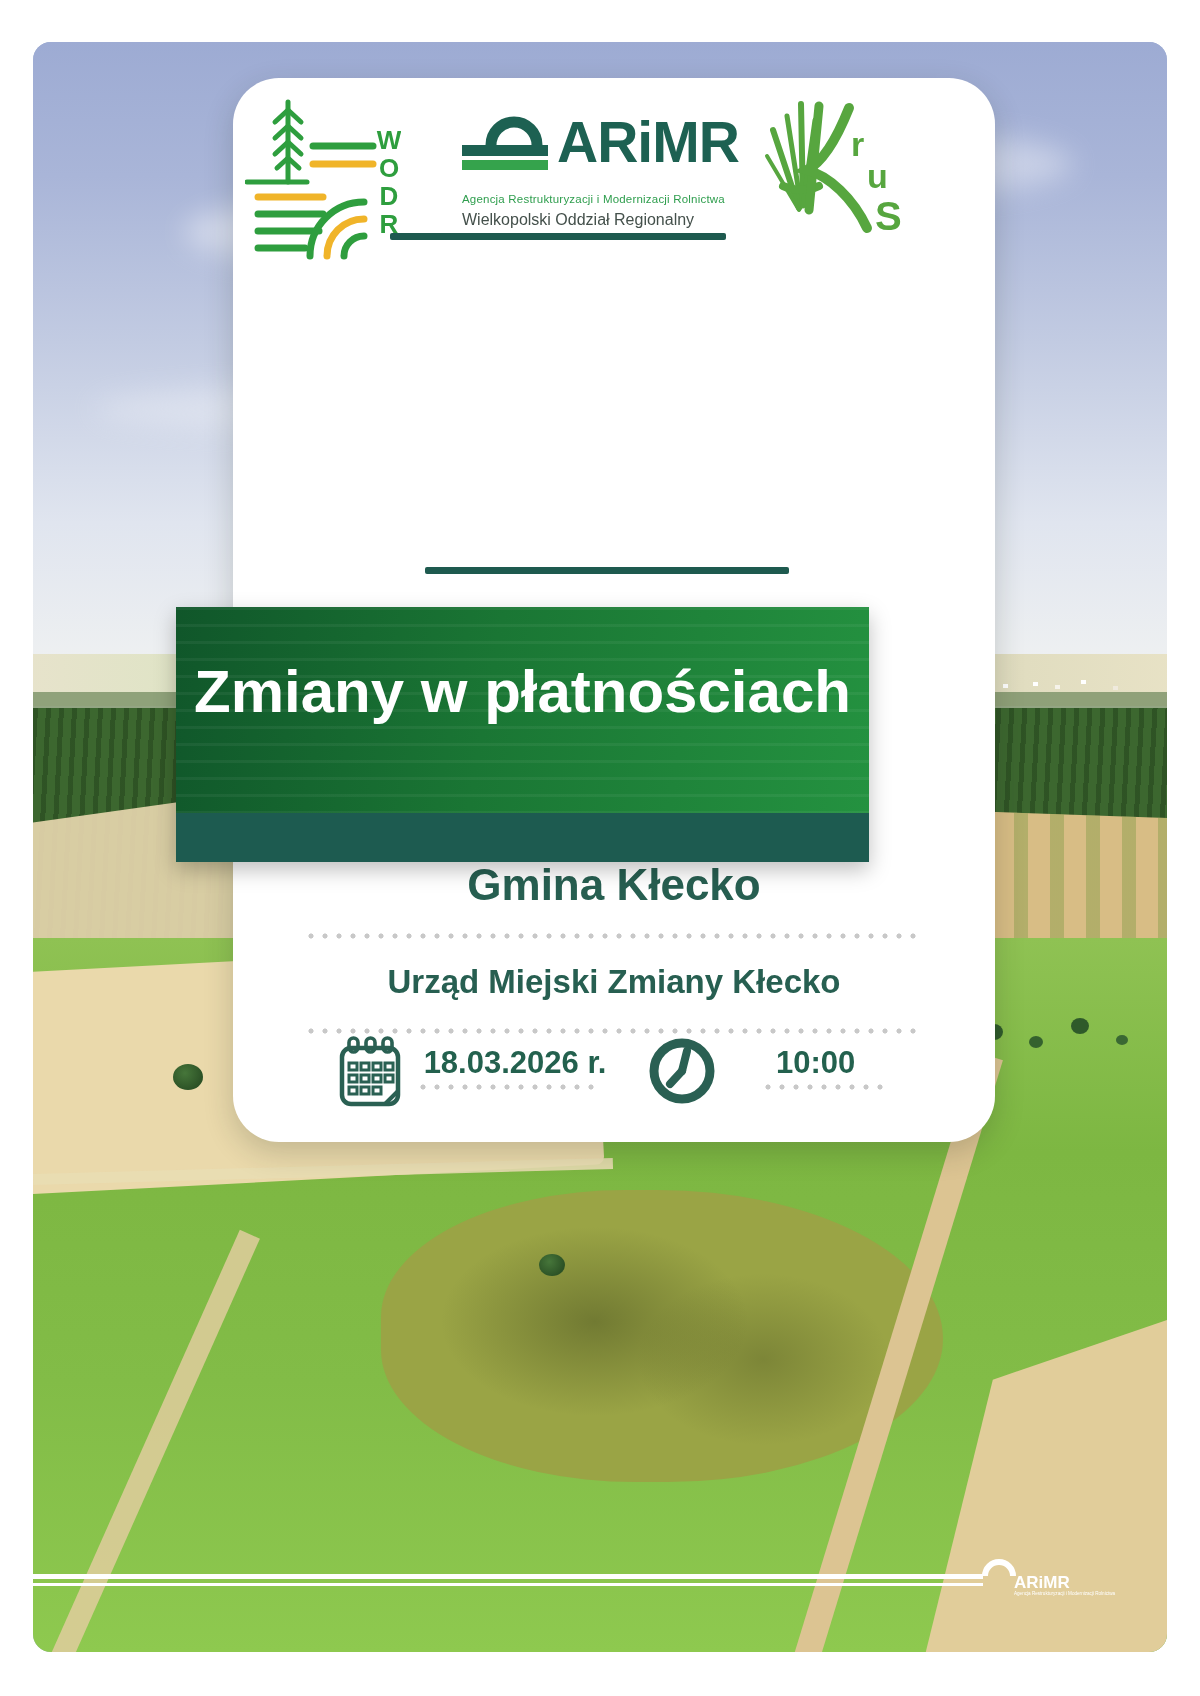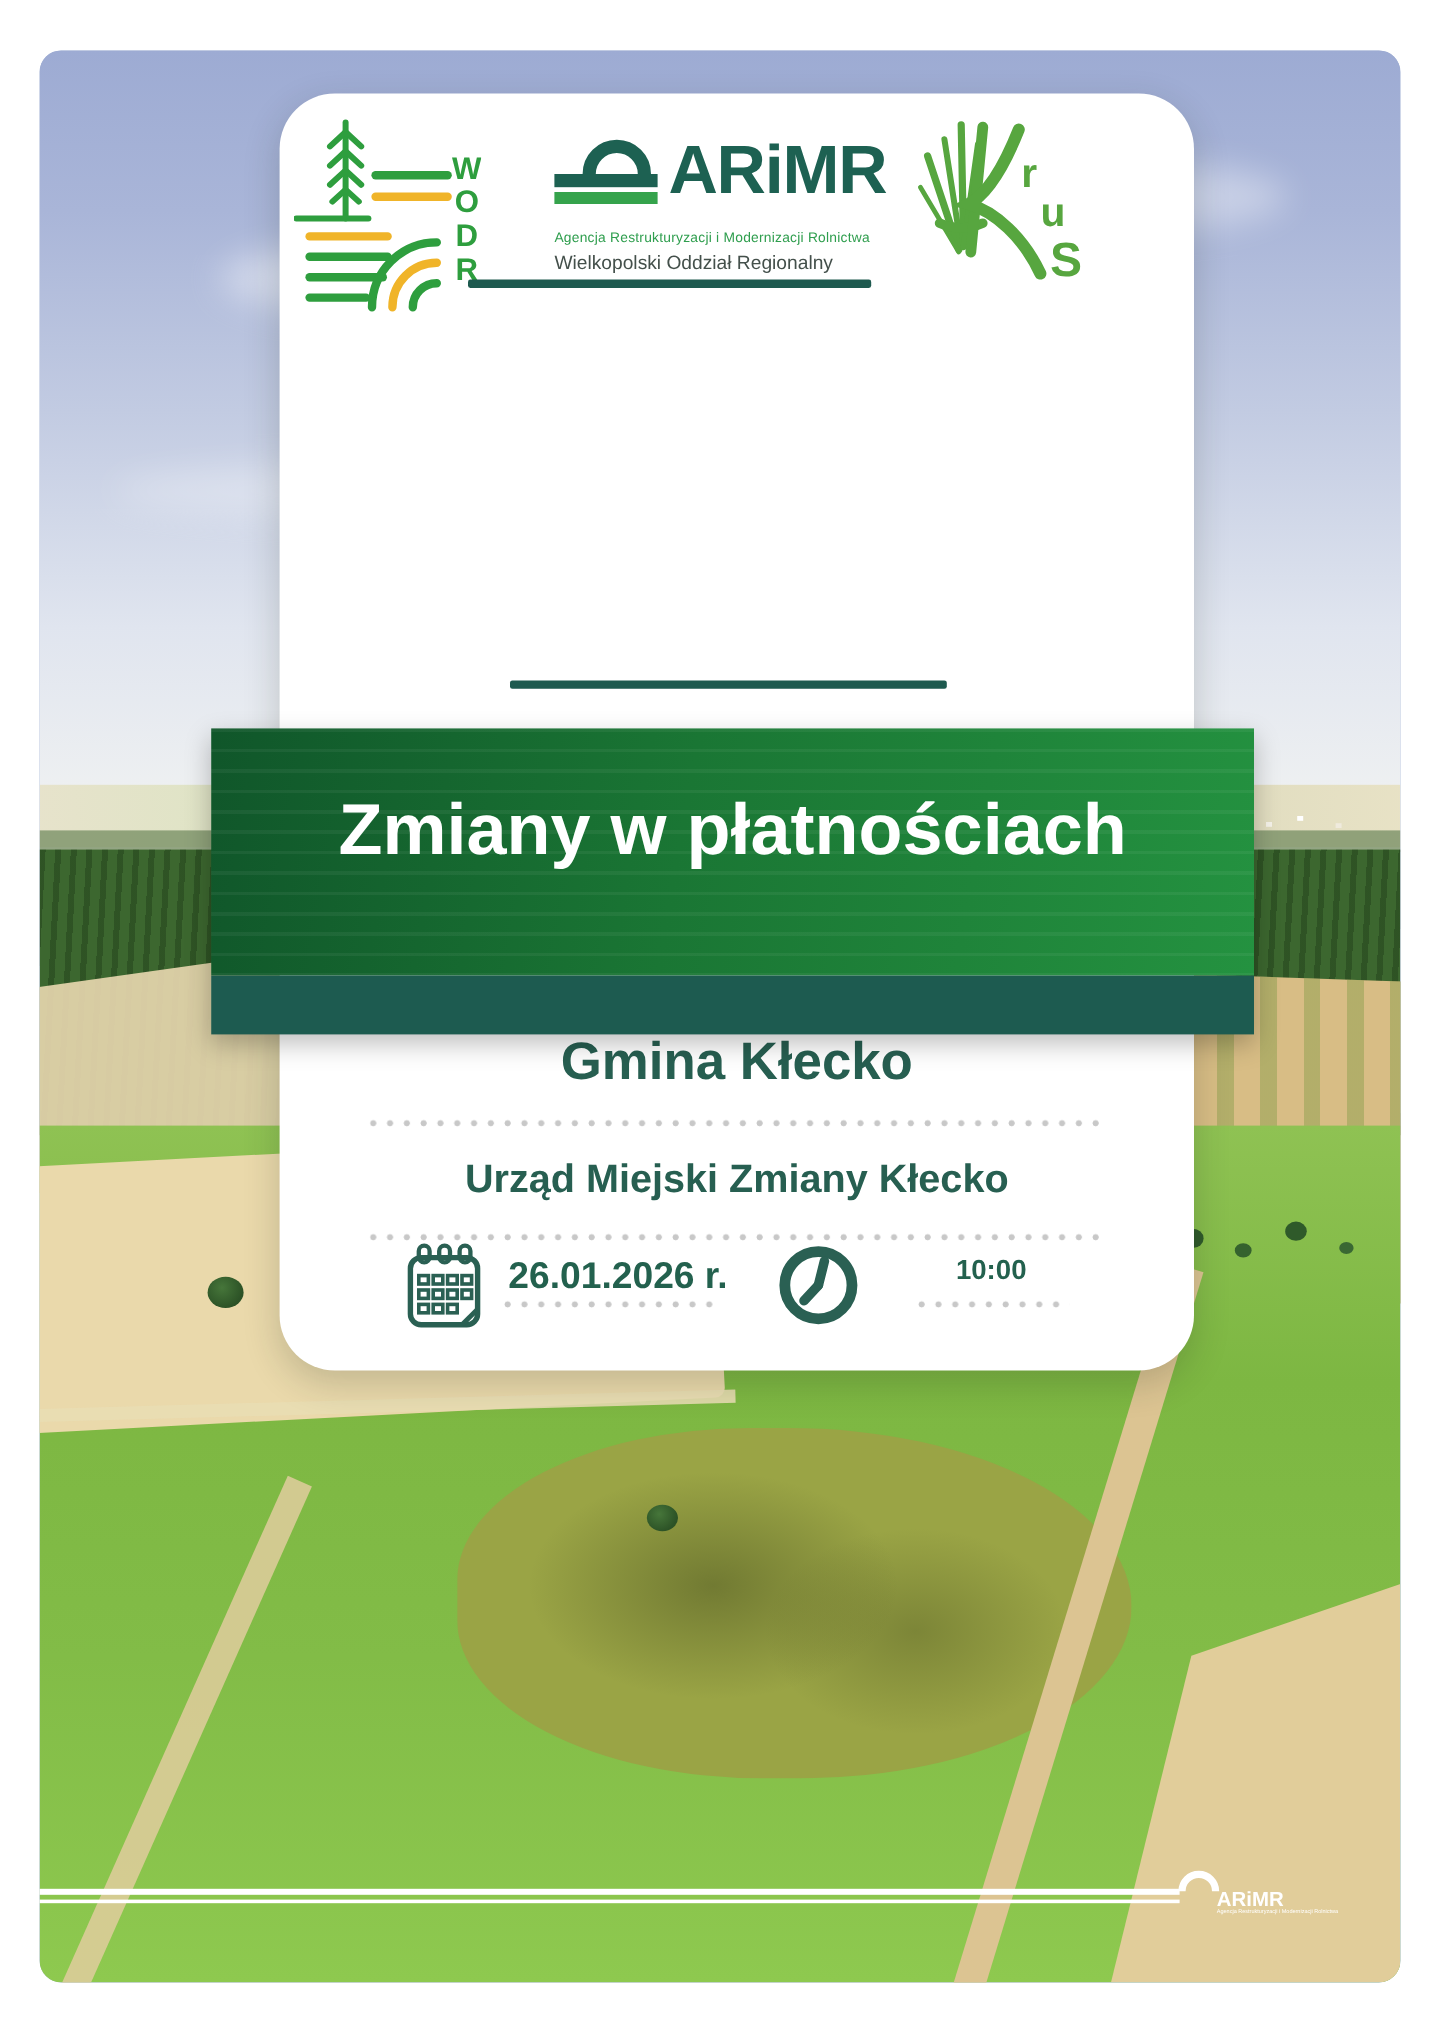--- a/index.html
+++ b/index.html
@@ -99,25 +99,25 @@
     background-size:14px 6px; background-repeat:repeat-x; }
   .sep1 { left:75px; top:855px; width:612px; }
   .sep2 { left:75px; top:950px; width:612px; }
   .date-dots { left:187px; top:1006px; width:178px; }
   .time-dots { left:532px; top:1006px; width:126px; }
 
   .calendar-icon { left:104px; top:957px; width:66px; height:74px; }
   .clock-icon { left:413px; top:957px; width:72px; height:72px; }
   .date-text { left:167px; top:967px; width:230px; text-align:center;
     font-weight:bold; font-size:31px; color:#23614e; }
-  .time-text { left:543px; top:967px; width:100px; text-align:center;
-    font-weight:bold; font-size:23px; color:#23614e; }
-
-  
-  .banner { position:absolute; left:176px; top:607px; width:869px; height:255px;
+  .time-text { left:543px; top:967px; width:100px; text-align:left;
+    font-weight:bold; font-size:31px; color:#23614e; }
+
+  
+  .banner { position:absolute; left:176px; top:607px; width:693px; height:255px;
     box-shadow:0 8px 20px rgba(0,0,0,.25); }
   .banner-main { position:absolute; left:0; top:0; width:100%; height:206px;
     background:linear-gradient(100deg,#10562a 0%,#1a7634 45%,#249240 100%); }
   .banner-main::after { content:""; position:absolute; inset:0;
     background:repeating-linear-gradient(180deg, rgba(255,255,255,.05) 0 3px, rgba(255,255,255,0) 3px 17px); }
   .banner-strip { position:absolute; left:0; bottom:0; width:100%; height:49px; background:#1d5b50; }
   .banner-text { position:absolute; left:0; top:43px; width:100%; text-align:center;
     font-weight:bold; font-size:60px; line-height:84px; color:#ffffff; z-index:2; }
 </style>
 </head>
@@ -244,21 +244,21 @@
             <rect x="24" y="40" width="8" height="7"></rect>
           <rect x="36" y="40" width="8" height="7"></rect>
             <rect x="48" y="40" width="8" height="7"></rect>
           <rect x="12" y="52" width="8" height="7"></rect>
             <rect x="24" y="52" width="8" height="7"></rect>
           <rect x="36" y="52" width="8" height="7"></rect>
         </g>
         <path d="M 48 69 L 61 56" stroke-width="4"></path>
       </g>
     </svg>
-    <div class="abs date-text">26.01.2026 r.</div>
+    <div class="abs date-text">18.03.2026 r.</div>
     <div class="abs dots date-dots"></div>
 
     <svg class="abs clock-icon" viewBox="0 0 72 72">
       <circle cx="36" cy="36" r="28" stroke="#2a6053" stroke-width="9" fill="none"></circle>
       <g stroke="#2a6053" stroke-width="8" stroke-linecap="round">
         <path d="M 36 36 L 41 16"></path>
         <path d="M 36 36 L 24 49"></path>
       </g>
     </svg>
     <div class="abs time-text">10:00</div>

